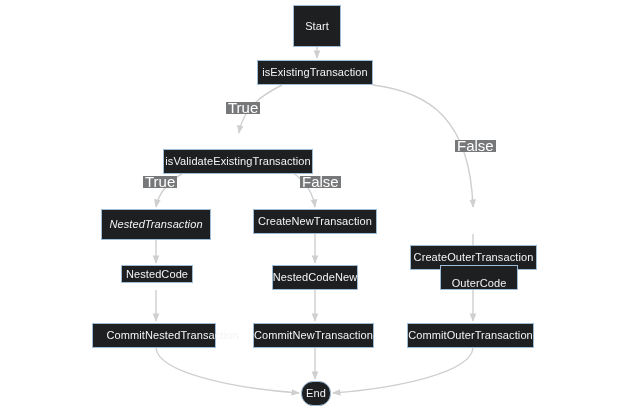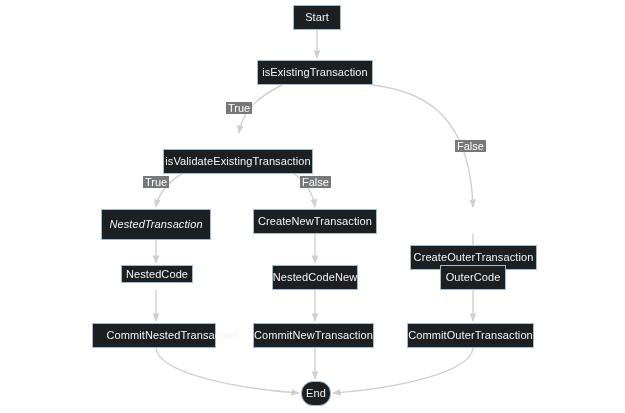--- a/index.html
+++ b/index.html
@@ -42,21 +42,21 @@
     justify-content: center;
     white-space: nowrap;
     line-height: 1;
     z-index: 2;
   }
   .edge-label {
     position: absolute;
     box-sizing: border-box;
     background: #76787a;
     color: #ffffff;
-    font-size: 11px;
+    font-size: 15px;
     font-family: "Liberation Sans", sans-serif;
     line-height: 12px;
     height: 12px;
     padding: 0 2px;
     white-space: nowrap;
     z-index: 3;
   }
 </style>
 </head>
 <body>
@@ -80,21 +80,21 @@
       <path d="M 473,234 L 473,263"></path>
       <path d="M 156,290 L 156,321"></path>
       <path d="M 315,290 L 315,321"></path>
       <path d="M 473,290 L 473,321"></path>
       <path d="M 156,348 C 158,372 230,388 299,393"></path>
       <path d="M 315,348 L 315,379"></path>
       <path d="M 473,348 C 471,372 400,388 333,393"></path>
     </g>
   </svg>
 
-  <div class="node" style="left:293px; top:5px; width:48px; height:25px;">
+  <div class="node" style="left:293px; top:5px; width:48px; height:42px;">
     <span>Start</span>
   </div>
 
   <div class="node" style="left:257px; top:60px; width:116px; height:25px;">
     <span>isExistingTransaction</span>
   </div>
 
   <div class="node" style="left:163px; top:149px; width:150px; height:25px;">
     <span>isValidateExistingTransaction</span>
   </div>
@@ -112,21 +112,21 @@
   </div>
 
   <div class="node" style="left:121px; top:265px; width:72px; height:18px;">
     <span>NestedCode</span>
   </div>
 
   <div class="node" style="left:272px; top:265px; width:86px; height:25px;">
     <span>NestedCodeNew</span>
   </div>
 
-  <div class="node" style="left:440px; top:265px; width:66px; height:25px;">
+  <div class="node" style="left:440px; top:265px; width:78px; height:25px;align-items:flex-end;">
     <span>OuterCode</span>
   </div>
 
   <div class="node" style="left:92px; top:323px; width:124px; height:25px;padding-left:37px;">
     <span>CommitNestedTransaction</span>
   </div>
 
   <div class="node" style="left:253px; top:323px; width:121px; height:25px;">
     <span>CommitNewTransaction</span>
   </div>

